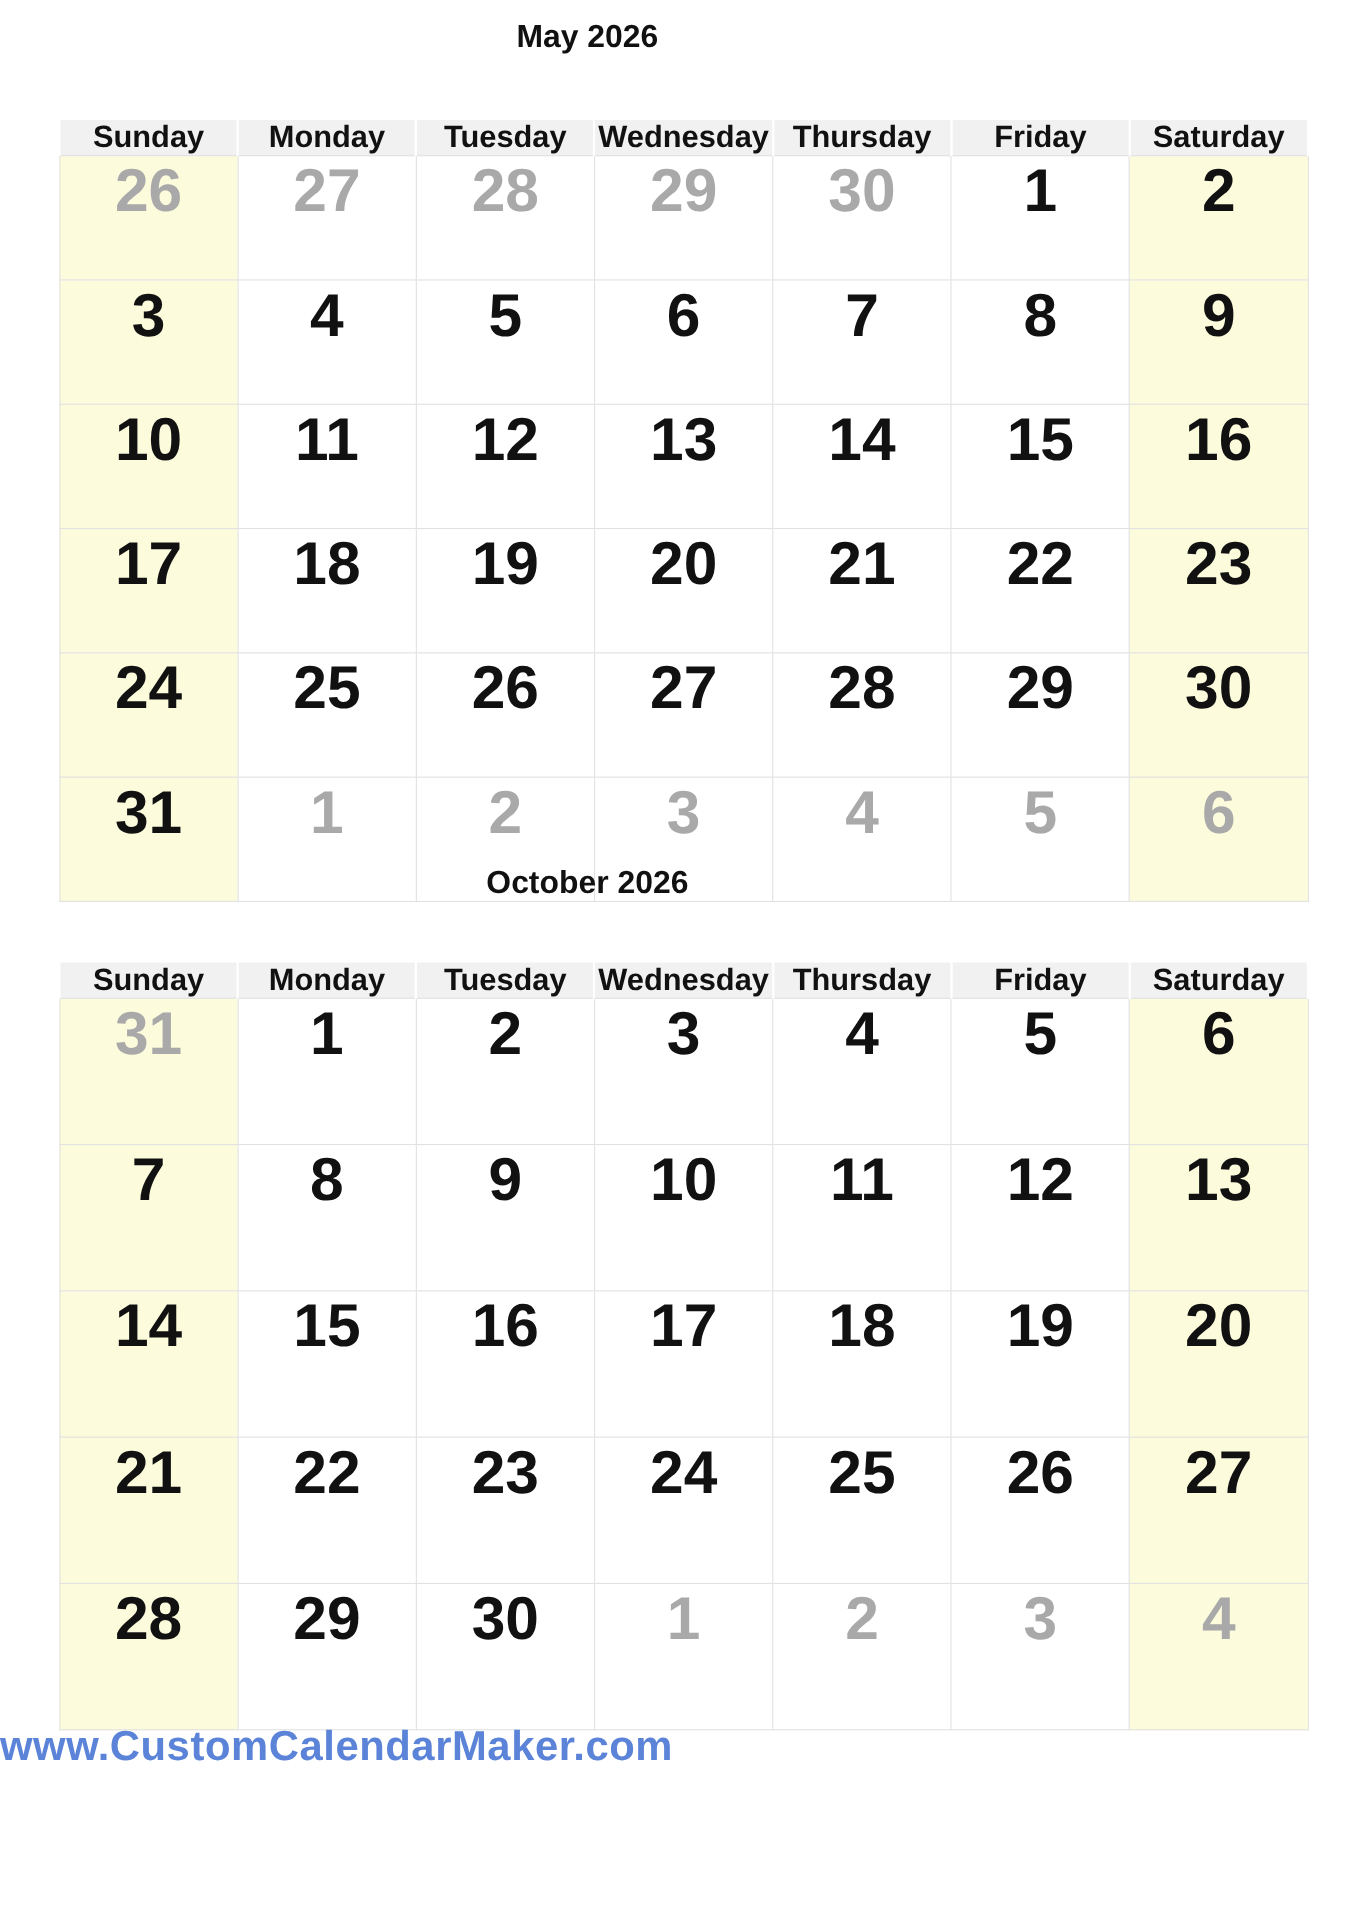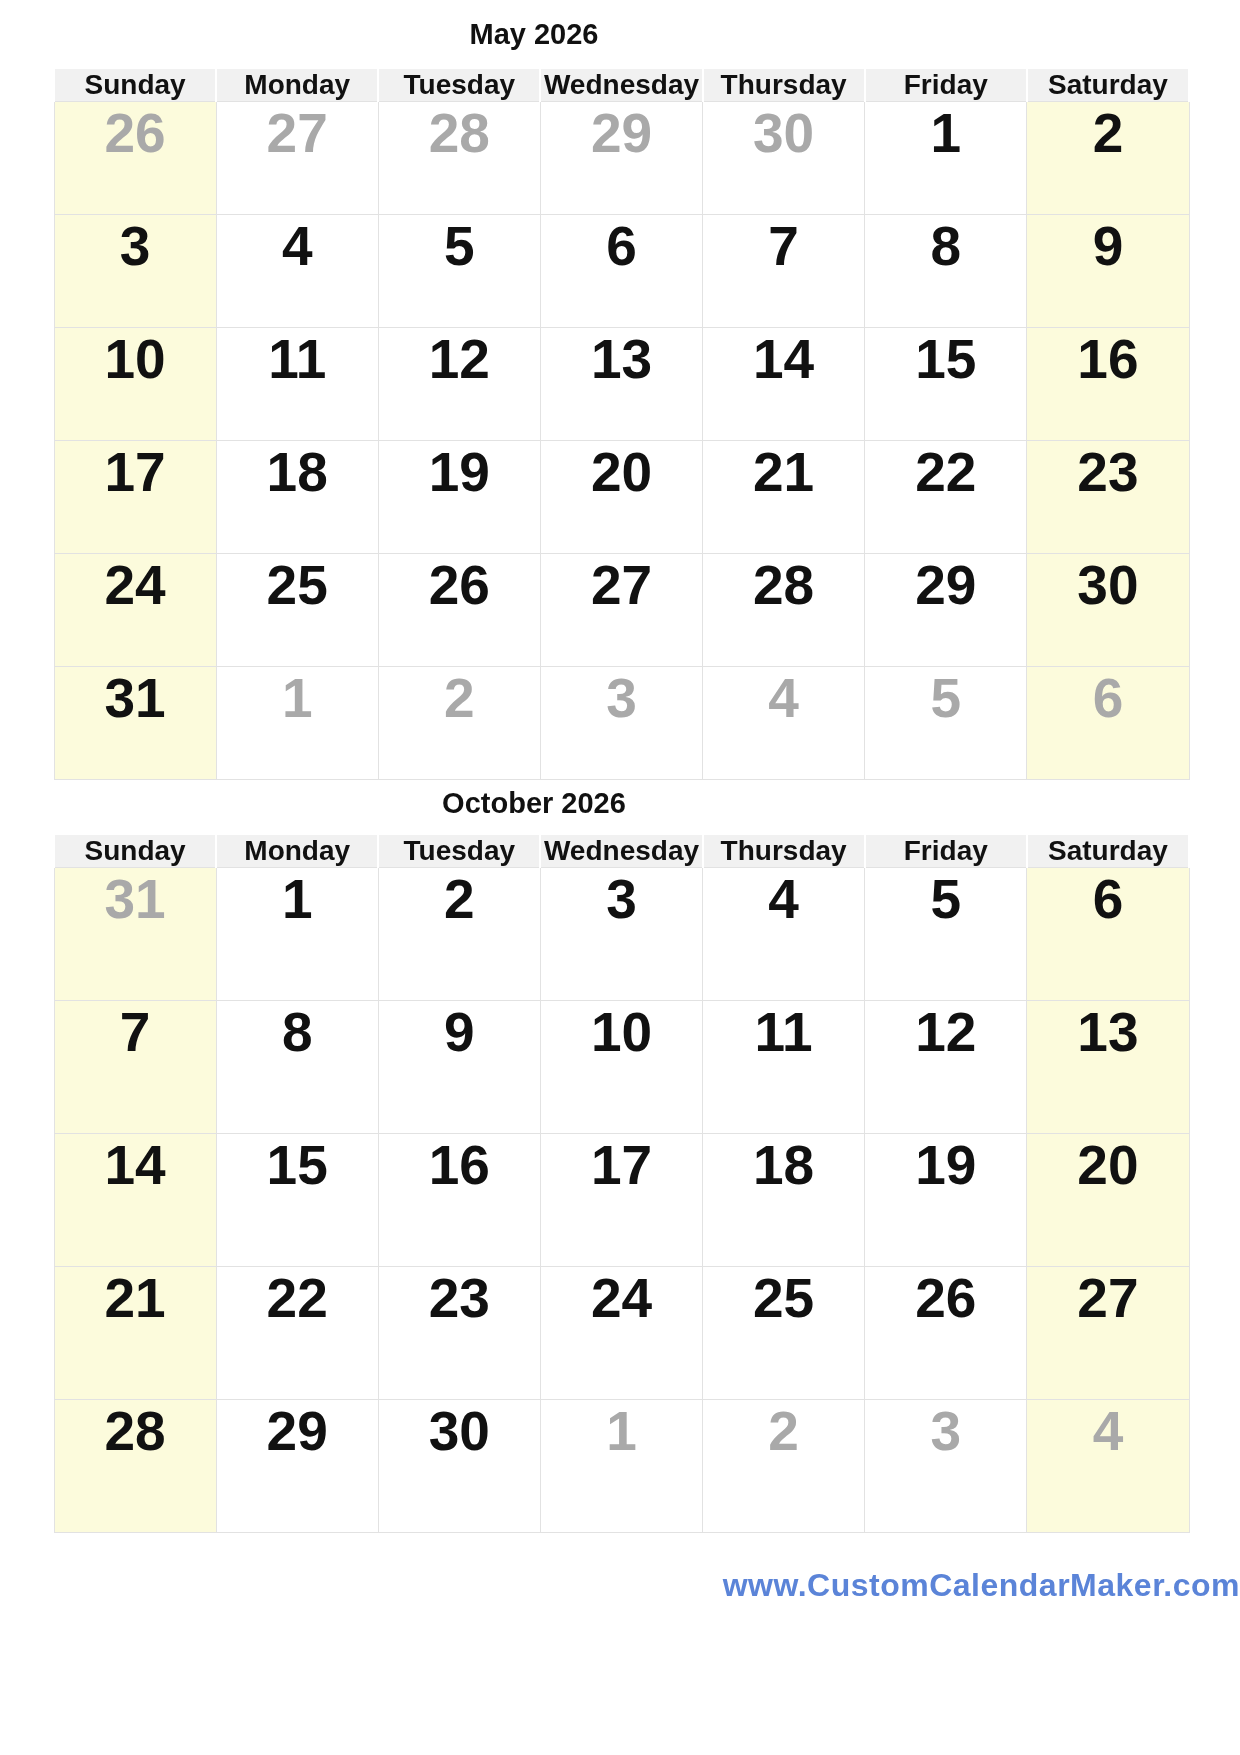--- a/index.html
+++ b/index.html
@@ -18,21 +18,21 @@
     position:absolute;left:0;width:1068px;margin:0;
     text-align:center;font-size:29px;font-weight:700;line-height:1;
     color:var(--title-color);
   }
   #may-title{top:20px;}
   #june-title{top:789px;}
   .calendar{position:absolute;left:53px;width:1137px;}
   #may-calendar{top:67px;}
   #june-calendar{top:833px;}
   table.cal-table{
-    border-collapse:collapse;table-layout:fixed;width:1137px;
+    border-collapse:collapse;table-layout:fixed;width:1137px;margin-top:40px;
   }
   table.cal-table th{
     background:var(--header-bg);
     border:2px solid var(--header-separator);
     border-bottom:1px solid var(--grid-border);
     height:32px;vertical-align:middle;text-align:center;
     font-size:28px;font-weight:700;color:var(--title-color);
     padding:0;
   }
   table.cal-table td{
@@ -41,21 +41,21 @@
     font-size:55px;font-weight:700;line-height:1;
     color:var(--date-color);
     padding:4px 0 0 0;
   }
   #may-calendar td{height:108px;}
   #june-calendar td{height:128px;}
   table.cal-table td.weekend{background:var(--weekend-bg);}
   table.cal-table td.muted{color:var(--muted-color);}
   .footer{
     position:absolute;left:0;top:1568px;width:1240px;
-    text-align:right;font-size:32px;font-weight:700;line-height:1.1;
+    text-align:left;font-size:38px;font-weight:700;line-height:1.1;
     letter-spacing:0.5px;color:var(--footer-color);
   }
 </style>
 </head>
 <body>
 
 <div>
   <h1 id="may-title" class="month-title">May 2026</h1>
 
   <div id="may-calendar" class="calendar">

